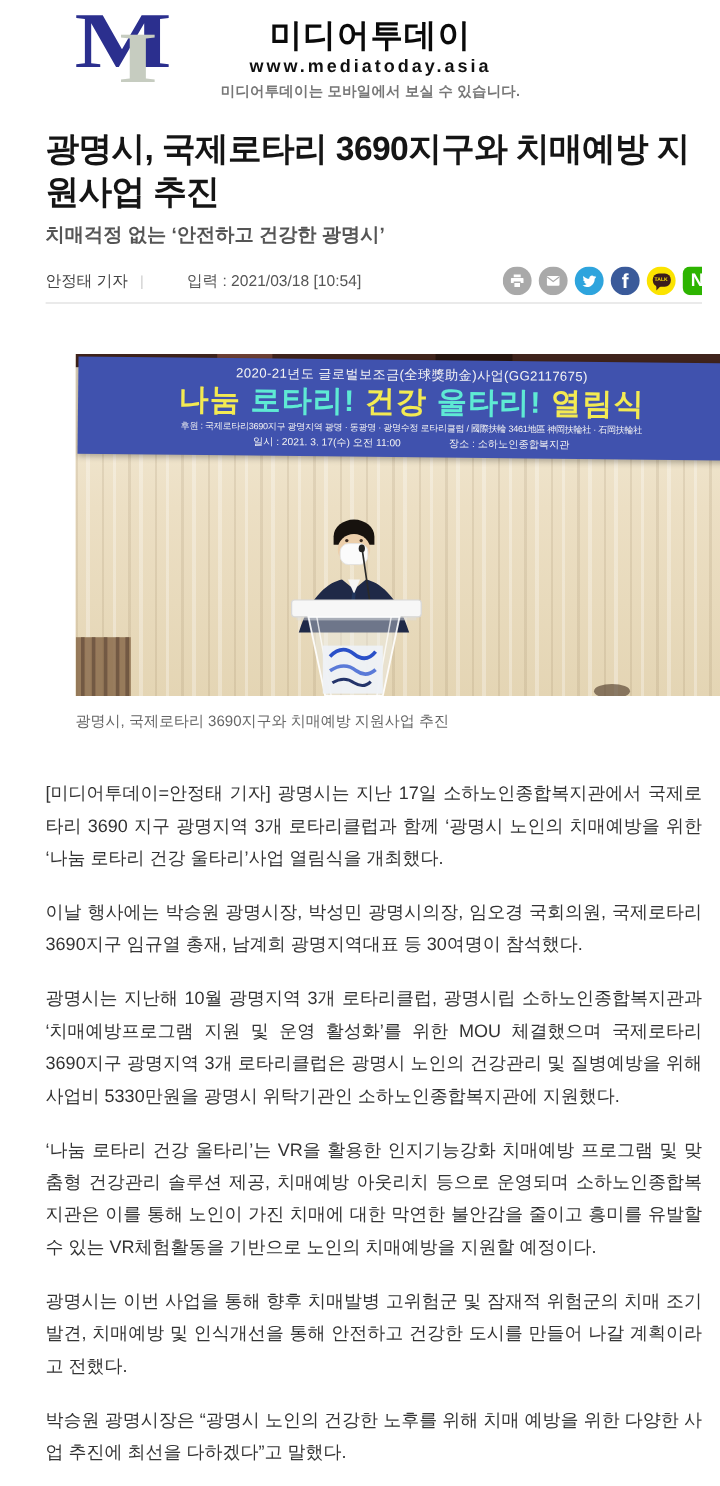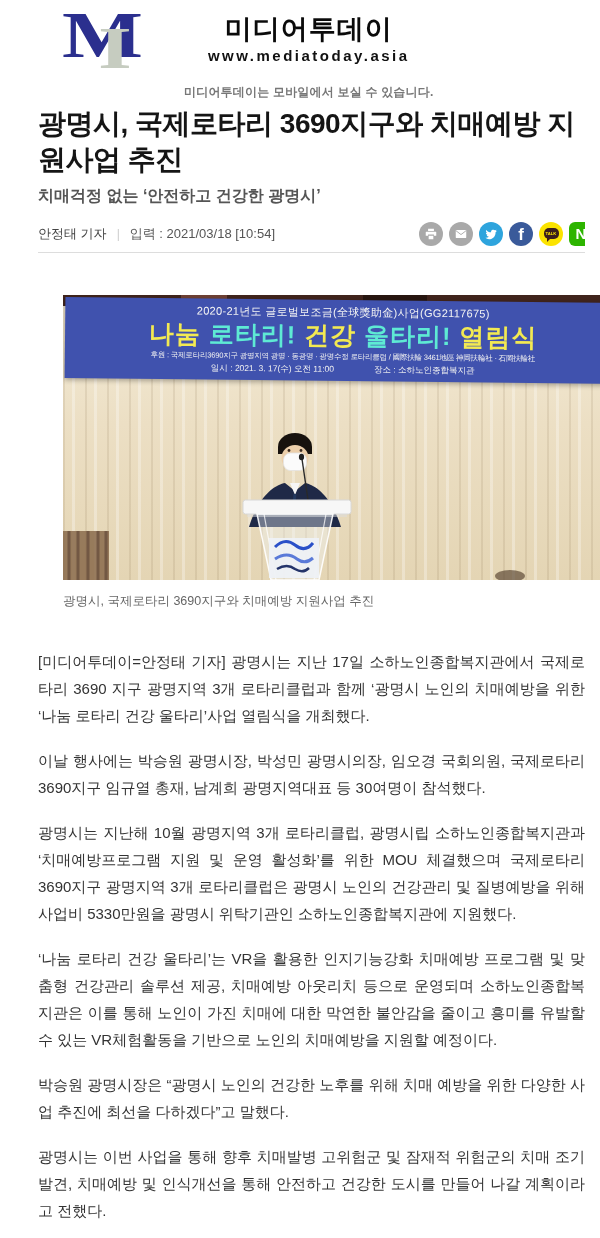--- a/index.html
+++ b/index.html
@@ -22,33 +22,33 @@
   }
   .logo-i {
     position:absolute; left:36px; top:8px;
     font-family:"Liberation Serif","DejaVu Serif",serif; font-weight:bold;
     font-size:60px; color:#c6ccc0; transform:scaleX(1.45); transform-origin:left top;
     line-height:1;
   }
   .masthead-text { margin-left:10px; text-align:center; padding-top:4px; }
   .site-name { font-size:27px; font-weight:800; color:#0a0a0a; letter-spacing:1px; line-height:1.15; }
   .site-url { font-size:15px; font-weight:bold; color:#111; letter-spacing:2.5px; margin-top:2px; }
-  .site-tagline { font-size:12px; font-weight:600; color:#777; margin-top:20px; letter-spacing:0.2px; }
+  .site-tagline { font-size:12px; font-weight:600; color:#777; margin-top:4px; letter-spacing:0.2px; }
 
   
   .article-title { margin-top:8px; font-size:28px; line-height:36px; font-weight:800; color:#151515; letter-spacing:-0.5px; }
   .article-subtitle { margin-top:8px; font-size:16px; font-weight:bold; color:#555; }
 
   .byline-row {
     margin-top:18px; display:flex; align-items:center; height:28px;
     padding-bottom:10px; border-bottom:1px solid #ddd;
   }
   .byline { font-size:13px; color:#444; display:flex; align-items:center; }
   .byline .sep { color:#ccc; margin:0 10px; font-size:12px; }
-  .byline .pub { color:#555; }
+  .byline .pub { color:#555;margin-left:26px; }
 
   .share-row { margin-left:auto; width:166px; overflow:hidden; display:flex; gap:6px; flex:0 0 auto; }
   .sicon { width:24px; height:24px; border-radius:50%; flex:0 0 auto;
            display:flex; align-items:center; justify-content:center; position:relative; }
   .sicon svg { display:block; }
   .ic-print, .ic-email { background:#a9a9a9; }
   .ic-twitter { background:#2ea4dd; }
   .ic-facebook { background:#3a5a9a; }
   .ic-kakao { background:#fbe300; }
   .ic-naver { background:#2db400; border-radius:6px; }
@@ -210,19 +210,19 @@
     </div>
   </div>
 
   <div class="caption">광명시, 국제로타리 3690지구와 치매예방 지원사업 추진</div>
 
   <div class="article-body">
     <p>[미디어투데이=안정태 기자] 광명시는 지난 17일 소하노인종합복지관에서 국제로타리 3690 지구 광명지역 3개 로타리클럽과 함께 ‘광명시 노인의 치매예방을 위한 ‘나눔 로타리 건강 울타리’사업 열림식을 개최했다.</p>
     <p>이날 행사에는 박승원 광명시장, 박성민 광명시의장, 임오경 국회의원, 국제로타리 3690지구 임규열 총재, 남계희 광명지역대표 등 30여명이 참석했다.</p>
     <p>광명시는 지난해 10월 광명지역 3개 로타리클럽, 광명시립 소하노인종합복지관과 ‘치매예방프로그램 지원 및 운영 활성화’를 위한 MOU 체결했으며 국제로타리 3690지구 광명지역 3개 로타리클럽은 광명시 노인의 건강관리 및 질병예방을 위해 사업비 5330만원을 광명시 위탁기관인 소하노인종합복지관에 지원했다.</p>
     <p>‘나눔 로타리 건강 울타리’는 VR을 활용한 인지기능강화 치매예방 프로그램 및 맞춤형 건강관리 솔루션 제공, 치매예방 아웃리치 등으로 운영되며 소하노인종합복지관은 이를 통해 노인이 가진 치매에 대한 막연한 불안감을 줄이고 흥미를 유발할 수 있는 VR체험활동을 기반으로 노인의 치매예방을 지원할 예정이다.</p>
+    <p>광명시는 이번 사업을 통해 향후 치매발병 고위험군 및 잠재적 위험군의 치매 조기 발견, 치매예방 및 인식개선을 통해 안전하고 건강한 도시를 만들어 나갈 계획이라고 전했다.</p>
     <p>박승원 광명시장은 “광명시 노인의 건강한 노후를 위해 치매 예방을 위한 다양한 사업 추진에 최선을 다하겠다”고 말했다.</p>
-    <p>광명시는 이번 사업을 통해 향후 치매발병 고위험군 및 잠재적 위험군의 치매 조기 발견, 치매예방 및 인식개선을 통해 안전하고 건강한 도시를 만들어 나갈 계획이라고 전했다.</p>
   </div>
 
   <div class="copyright">&lt;저작권자 ⓒ 미디어투데이 무단전재 및 재배포 금지&gt;</div>
 
 </div>
 
 </body></html>

